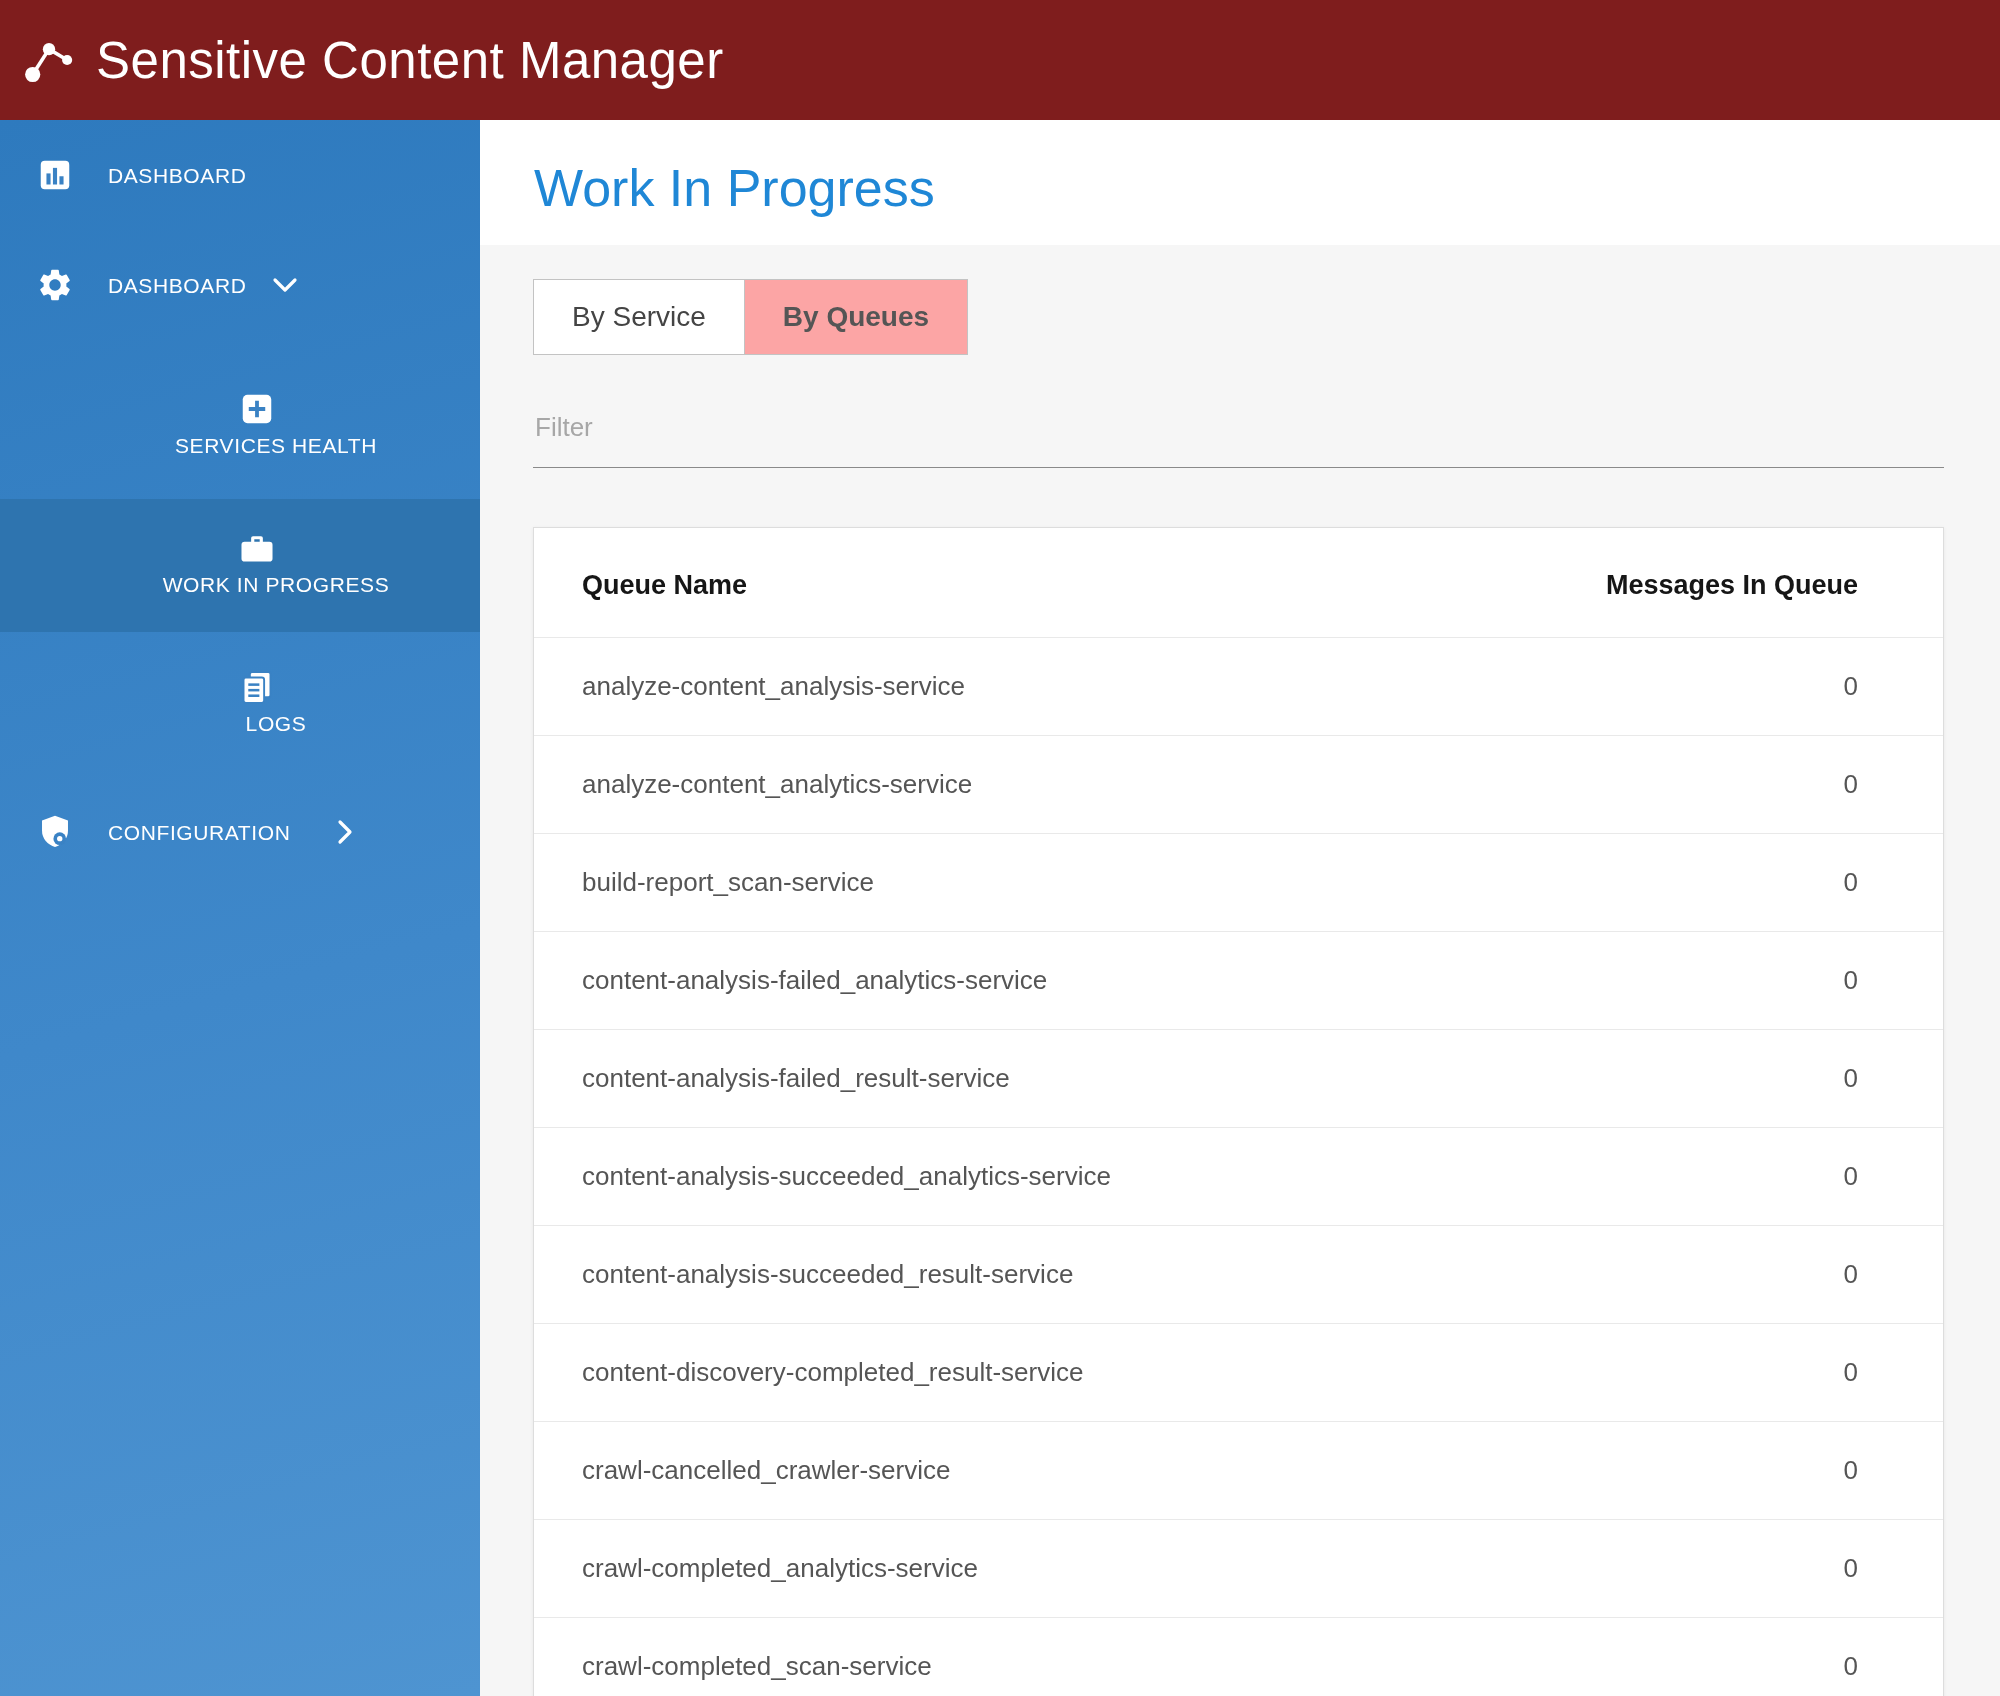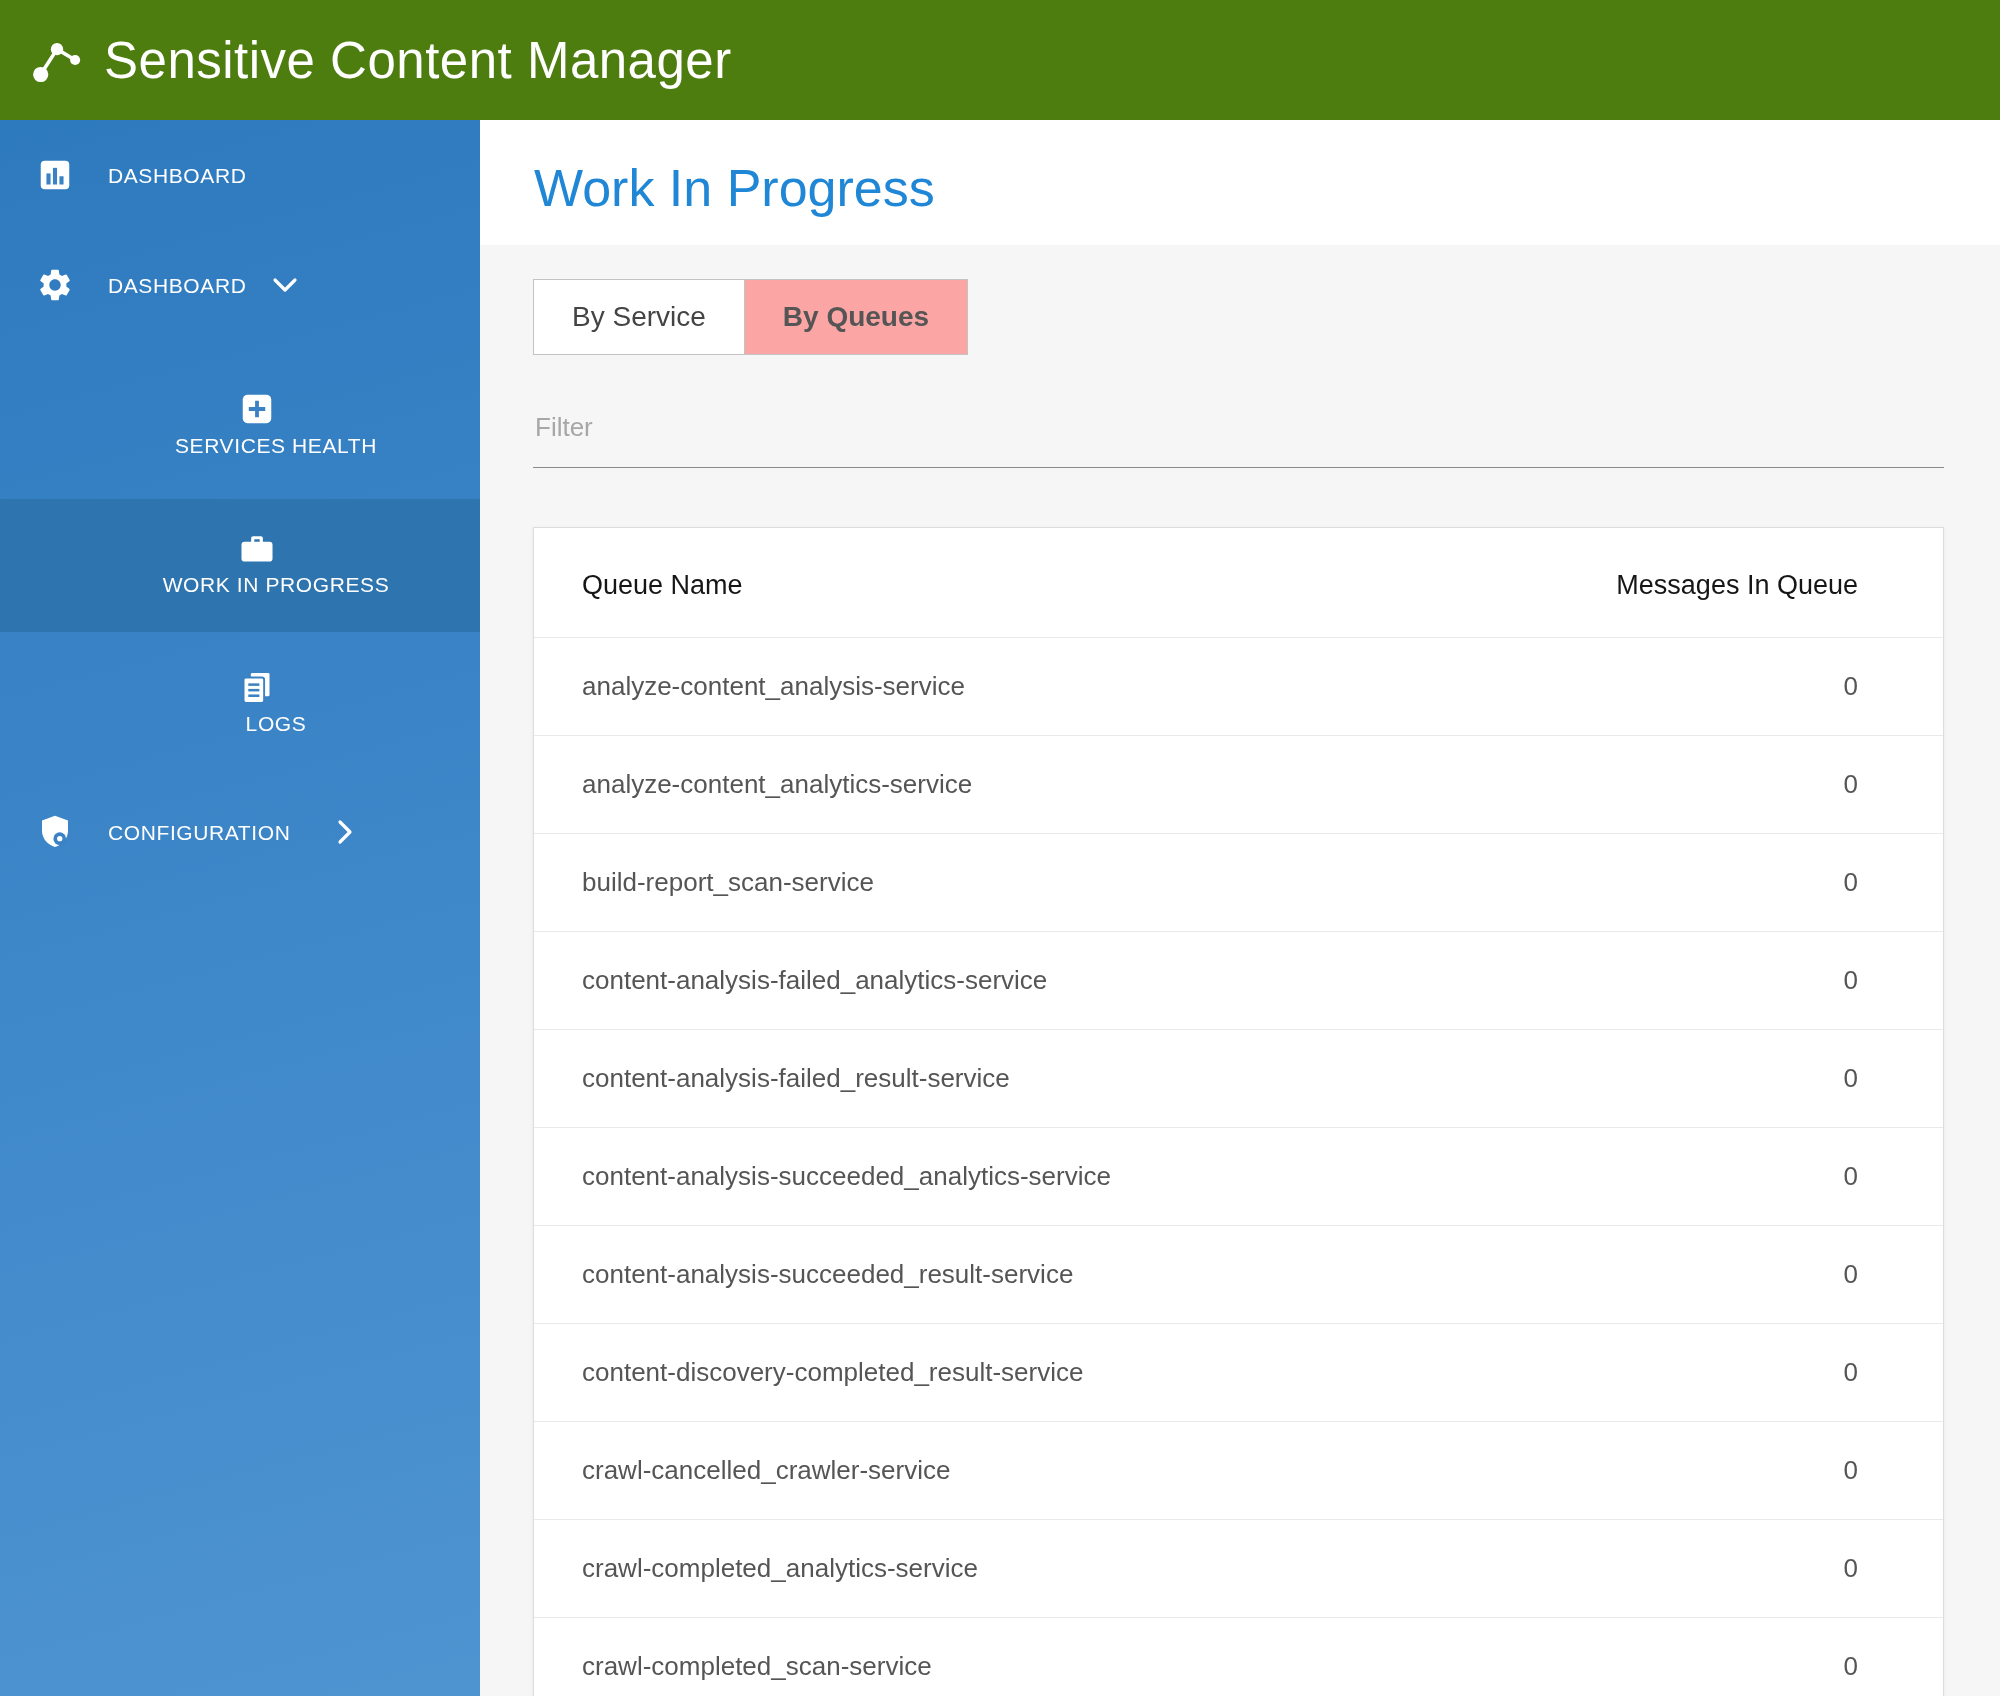--- a/index.html
+++ b/index.html
@@ -4,23 +4,23 @@
 <style>
   * { box-sizing: border-box; margin: 0; padding: 0; }
   html, body {
     width: 2000px; height: 1696px; overflow: hidden;
     font-family: "Liberation Sans", sans-serif;
     background: #ffffff;
   }
 
   
   .app-header {
-    height: 120px; background: #4d7c0f;
+    height: 120px; background: #7f1d1d;
     display: flex; align-items: center;
-    padding-left: 24px; color: #fff;
+    padding-left: 16px; color: #fff;
   }
   .app-logo { width: 66px; height: 66px; display: flex; align-items: center; justify-content: center; }
   .app-title { font-size: 51px; font-weight: 300; margin-left: 14px; letter-spacing: 0.5px; }
 
   
   .layout { display: flex; height: 1576px; }
 
   
   .sidebar {
     width: 480px; flex-shrink: 0;
@@ -69,21 +69,21 @@
   .filter-input::placeholder { color: #a7a7a7; }
 
   .card {
     margin-top: 59px; background: #ffffff;
     border: 1px solid #dddddd;
     box-shadow: 0 1px 4px rgba(0,0,0,0.06);
     padding-bottom: 60px;
   }
   table { width: 100%; border-collapse: collapse; }
   th {
-    text-align: left; font-size: 27px; color: #161616; font-weight: 400;
+    text-align: left; font-size: 27px; color: #161616; font-weight: 700;
     padding: 42px 0 36px 48px;
   }
   th.num { text-align: right; padding-right: 85px; padding-left: 0; }
   td {
     font-size: 26px; color: #555;
     padding: 33px 0 33px 48px;
     border-top: 1px solid #e9e9e9;
   }
   td.num { text-align: right; padding-right: 85px; padding-left: 0; }
 </style>

